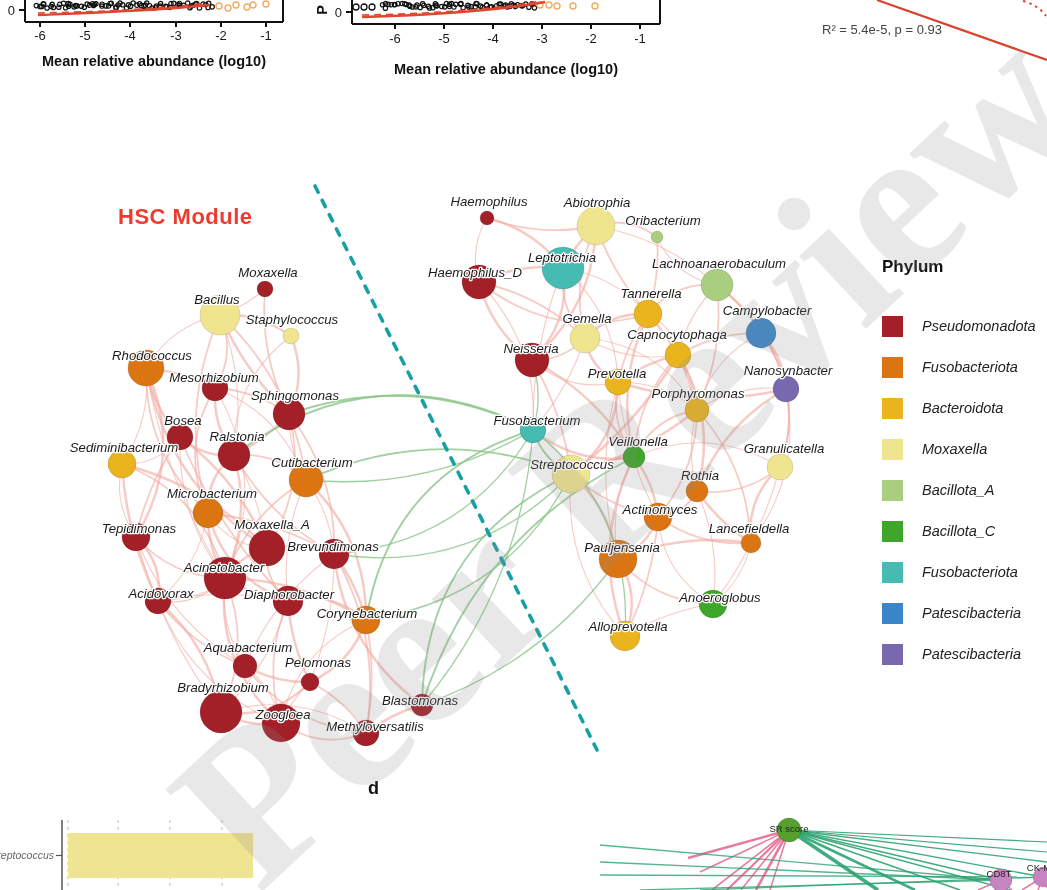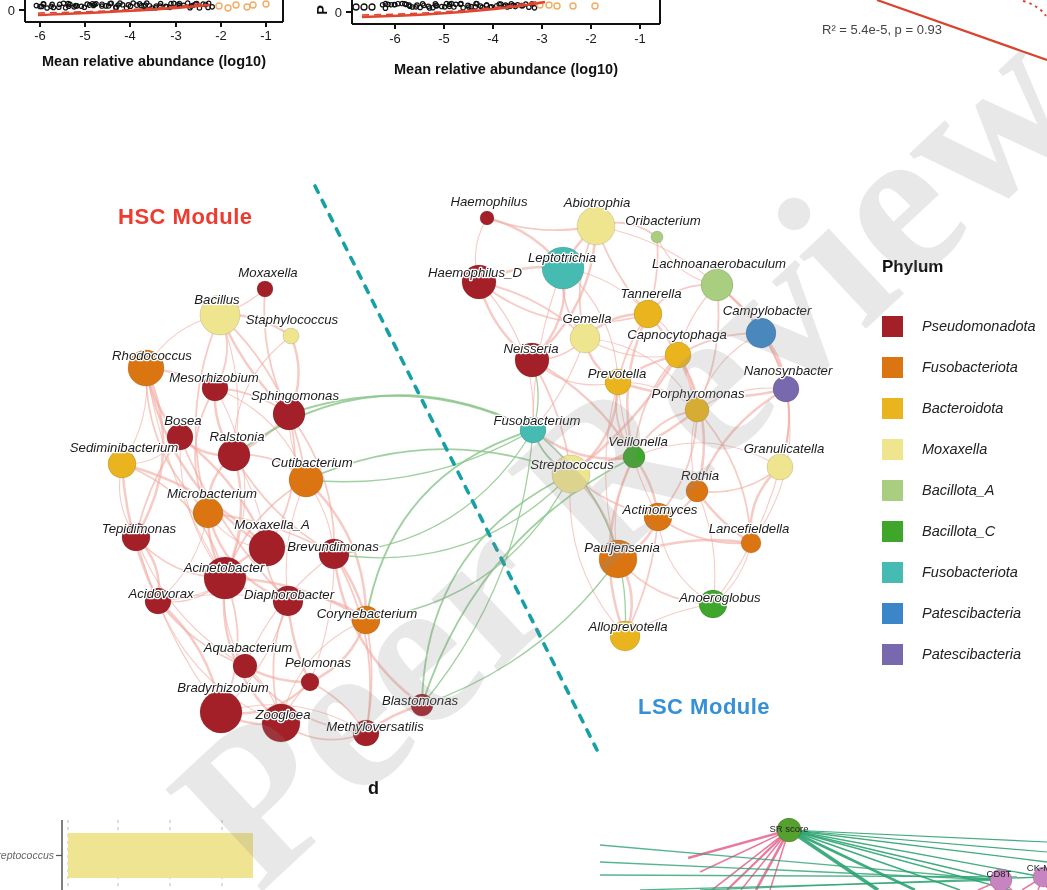--- a/index.html
+++ b/index.html
@@ -523,21 +523,20 @@
       <text x="506" y="74" text-anchor="middle" class="axis-title">Mean relative abundance (log10)</text>
       <text x="327" y="10" text-anchor="middle" class="axis-title" transform="rotate(-90 327 10)">P</text>
       <line x1="877" y1="0" x2="1047" y2="60" stroke="#D9442F" stroke-width="2.2"></line>
       <path d="M1023,1 Q1038,5 1046,16" fill="none" stroke="#D9442F" stroke-width="2" stroke-dasharray="2.5 4"></path>
     </svg>
 
   <div id="r2-note" class="abs">R² = 5.4e-5, p = 0.93</div>
 
   <div id="hsc-label" class="abs module-label">HSC Module</div>
 
-  <div id="lsc-label" class="abs module-label">LSC Module</div>
 
   <div id="legend" class="abs">
     <div id="legend-title">Phylum</div>
     <div id="legend-items">
         <div class="legend-row">
           <div class="legend-swatch" style="background: rgb(164, 32, 40);"></div>
           <div class="legend-label">Pseudomonadota</div>
         </div>
         <div class="legend-row">
           <div class="legend-swatch" style="background: rgb(219, 117, 18);"></div>

